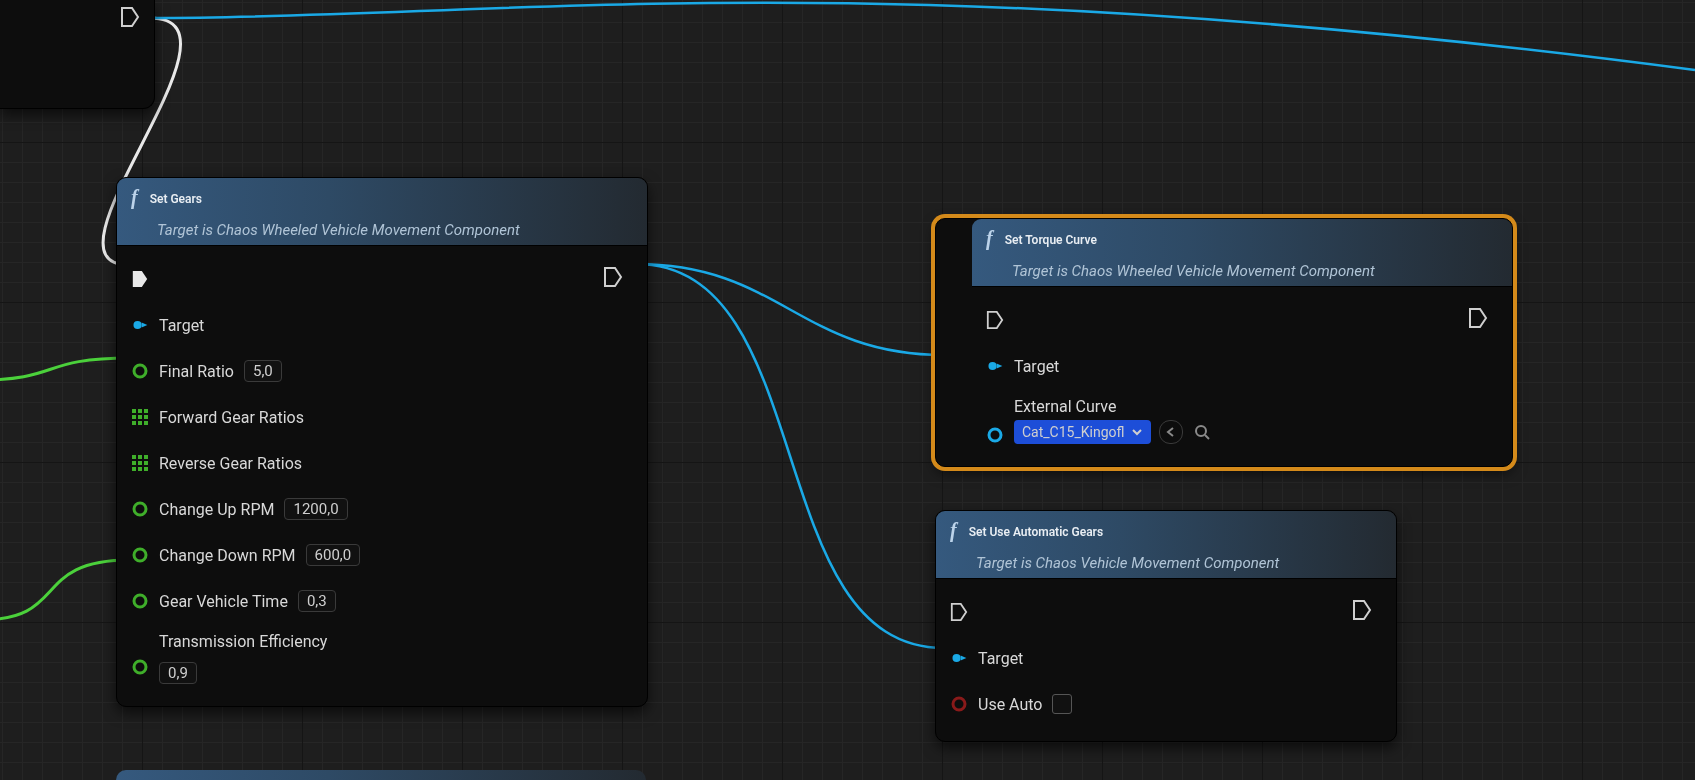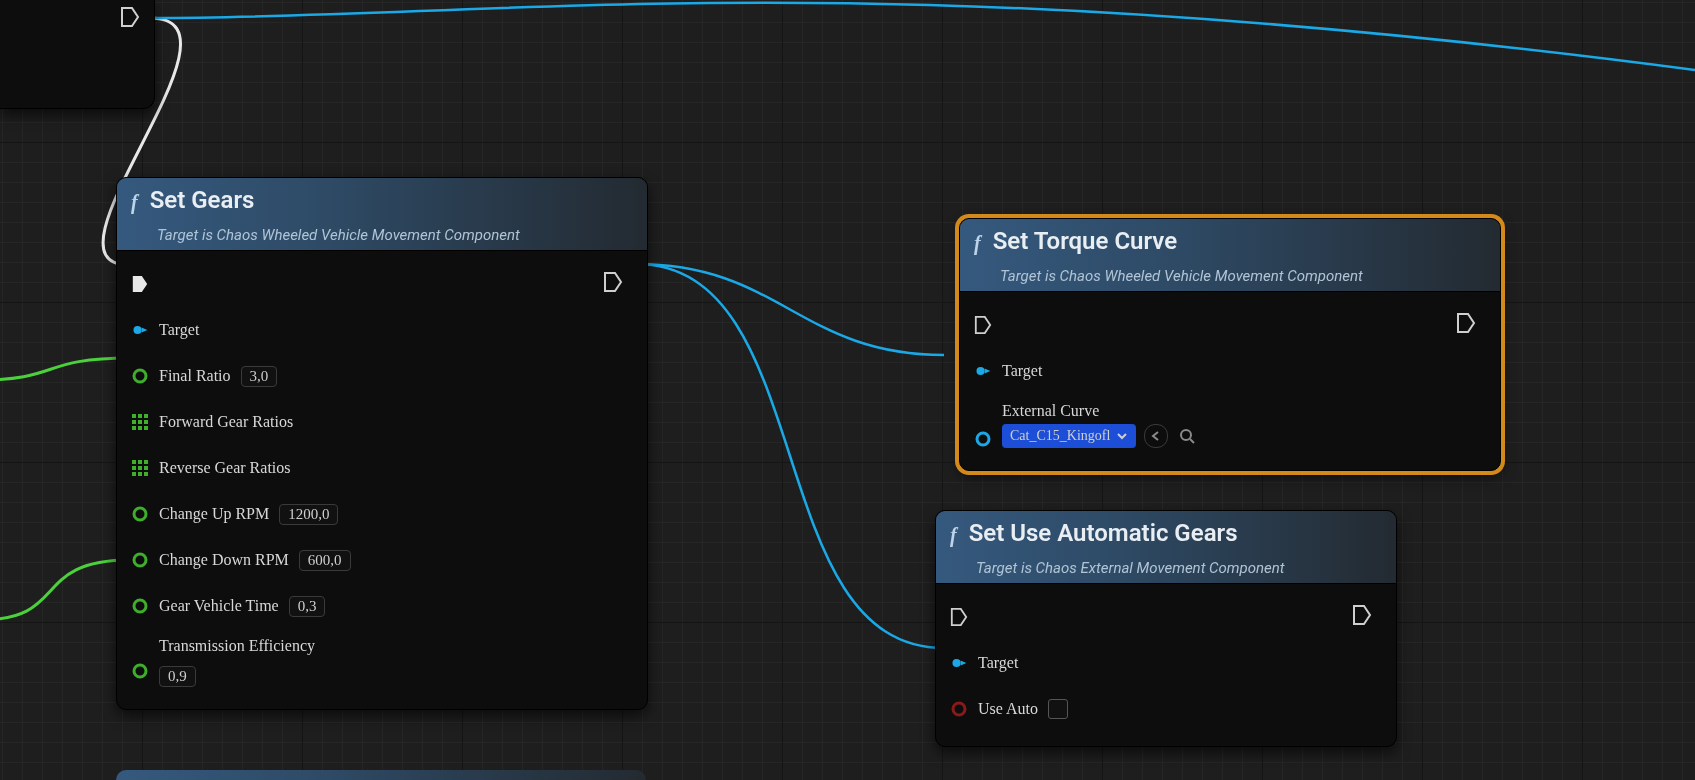--- a/index.html
+++ b/index.html
@@ -52,33 +52,32 @@
     font-family: Georgia, serif;
     font-weight: 600;
     color: #bcd3ea;
     margin-right: 8px;
     font-size: 20px;
     vertical-align: -1px;
   }
   .node-title {
     color: #e9eef3;
     font-weight: 600;
-    font-size: 24px;
+    font-size: 12px;
   }
   .node-subtitle {
     color: #b0c4d6;
     font-style: italic;
     font-size: 15px;
     margin-top: 12px;
     padding-left: 26px;
   }
   .node-body {
     padding: 10px 14px 14px 14px;
     position: relative;
-    font-family: Liberation Serif, serif;
   }
   .row {
     display: flex;
     align-items: center;
     gap: 10px;
     padding: 8px 0;
     min-height: 30px;
     position: relative;
   }
   .pin {
@@ -212,21 +211,21 @@
       <span class="pin-label">Target</span>
     </div>
 
     <div class="row">
       <span class="pin">
         <svg width="18" height="18" viewBox="0 0 18 18">
             <circle cx="9" cy="9" r="6" fill="none" stroke="#3fae2a" stroke-width="3"></circle>
           </svg>
       </span>
       <span class="pin-label">Final Ratio</span>
-      <span class="value-box">3,0</span>
+      <span class="value-box">5,0</span>
     </div>
 
     <div class="row">
       <span class="pin">
         <svg width="16" height="16" viewBox="0 0 16 16">
           <rect x="0" y="0" width="4" height="4" fill="#3fae2a"></rect>
             <rect x="6" y="0" width="4" height="4" fill="#3fae2a"></rect>
             <rect x="12" y="0" width="4" height="4" fill="#3fae2a"></rect>
           <rect x="0" y="6" width="4" height="4" fill="#3fae2a"></rect>
             <rect x="6" y="6" width="4" height="4" fill="#3fae2a"></rect>
@@ -293,21 +292,21 @@
           </svg>
       </span>
       <div>
         <div class="pin-label">Transmission Efficiency</div>
         <span class="value-box" style="display:inline-block;margin-top:11px;">0,9</span>
       </div>
     </div>
   </div>
 </div>
 
-<div class="node selected" style="left:959px; top:218px; width:540px;">
+<div class="node selected" style="left:935px; top:218px; width:540px;padding-left:36px;">
   <div class="node-header">
     <div>
       <span class="fglyph">f</span>
       <span class="node-title">Set Torque Curve</span>
     </div>
     <div class="node-subtitle">Target is Chaos Wheeled Vehicle Movement Component</div>
   </div>
   <div class="node-body">
     <div class="row">
       <span class="pin">
@@ -363,21 +362,21 @@
     </div>
   </div>
 </div>
 
 <div class="node" style="left:935px; top:510px; width:460px;">
   <div class="node-header">
     <div>
       <span class="fglyph">f</span>
       <span class="node-title">Set Use Automatic Gears</span>
     </div>
-    <div class="node-subtitle">Target is Chaos External Movement Component</div>
+    <div class="node-subtitle">Target is Chaos Vehicle Movement Component</div>
   </div>
   <div class="node-body">
     <div class="row">
       <span class="pin">
         <svg width="20" height="22" viewBox="0 0 20 22">
             <path d="M2 2 L12 2 L18 11 L12 20 L2 20 Z" fill="none" stroke="#cfcfcf" stroke-width="2"></path>
           </svg>
       </span>
       <span class="exec-out">
         <svg width="20" height="22" viewBox="0 0 20 22">

